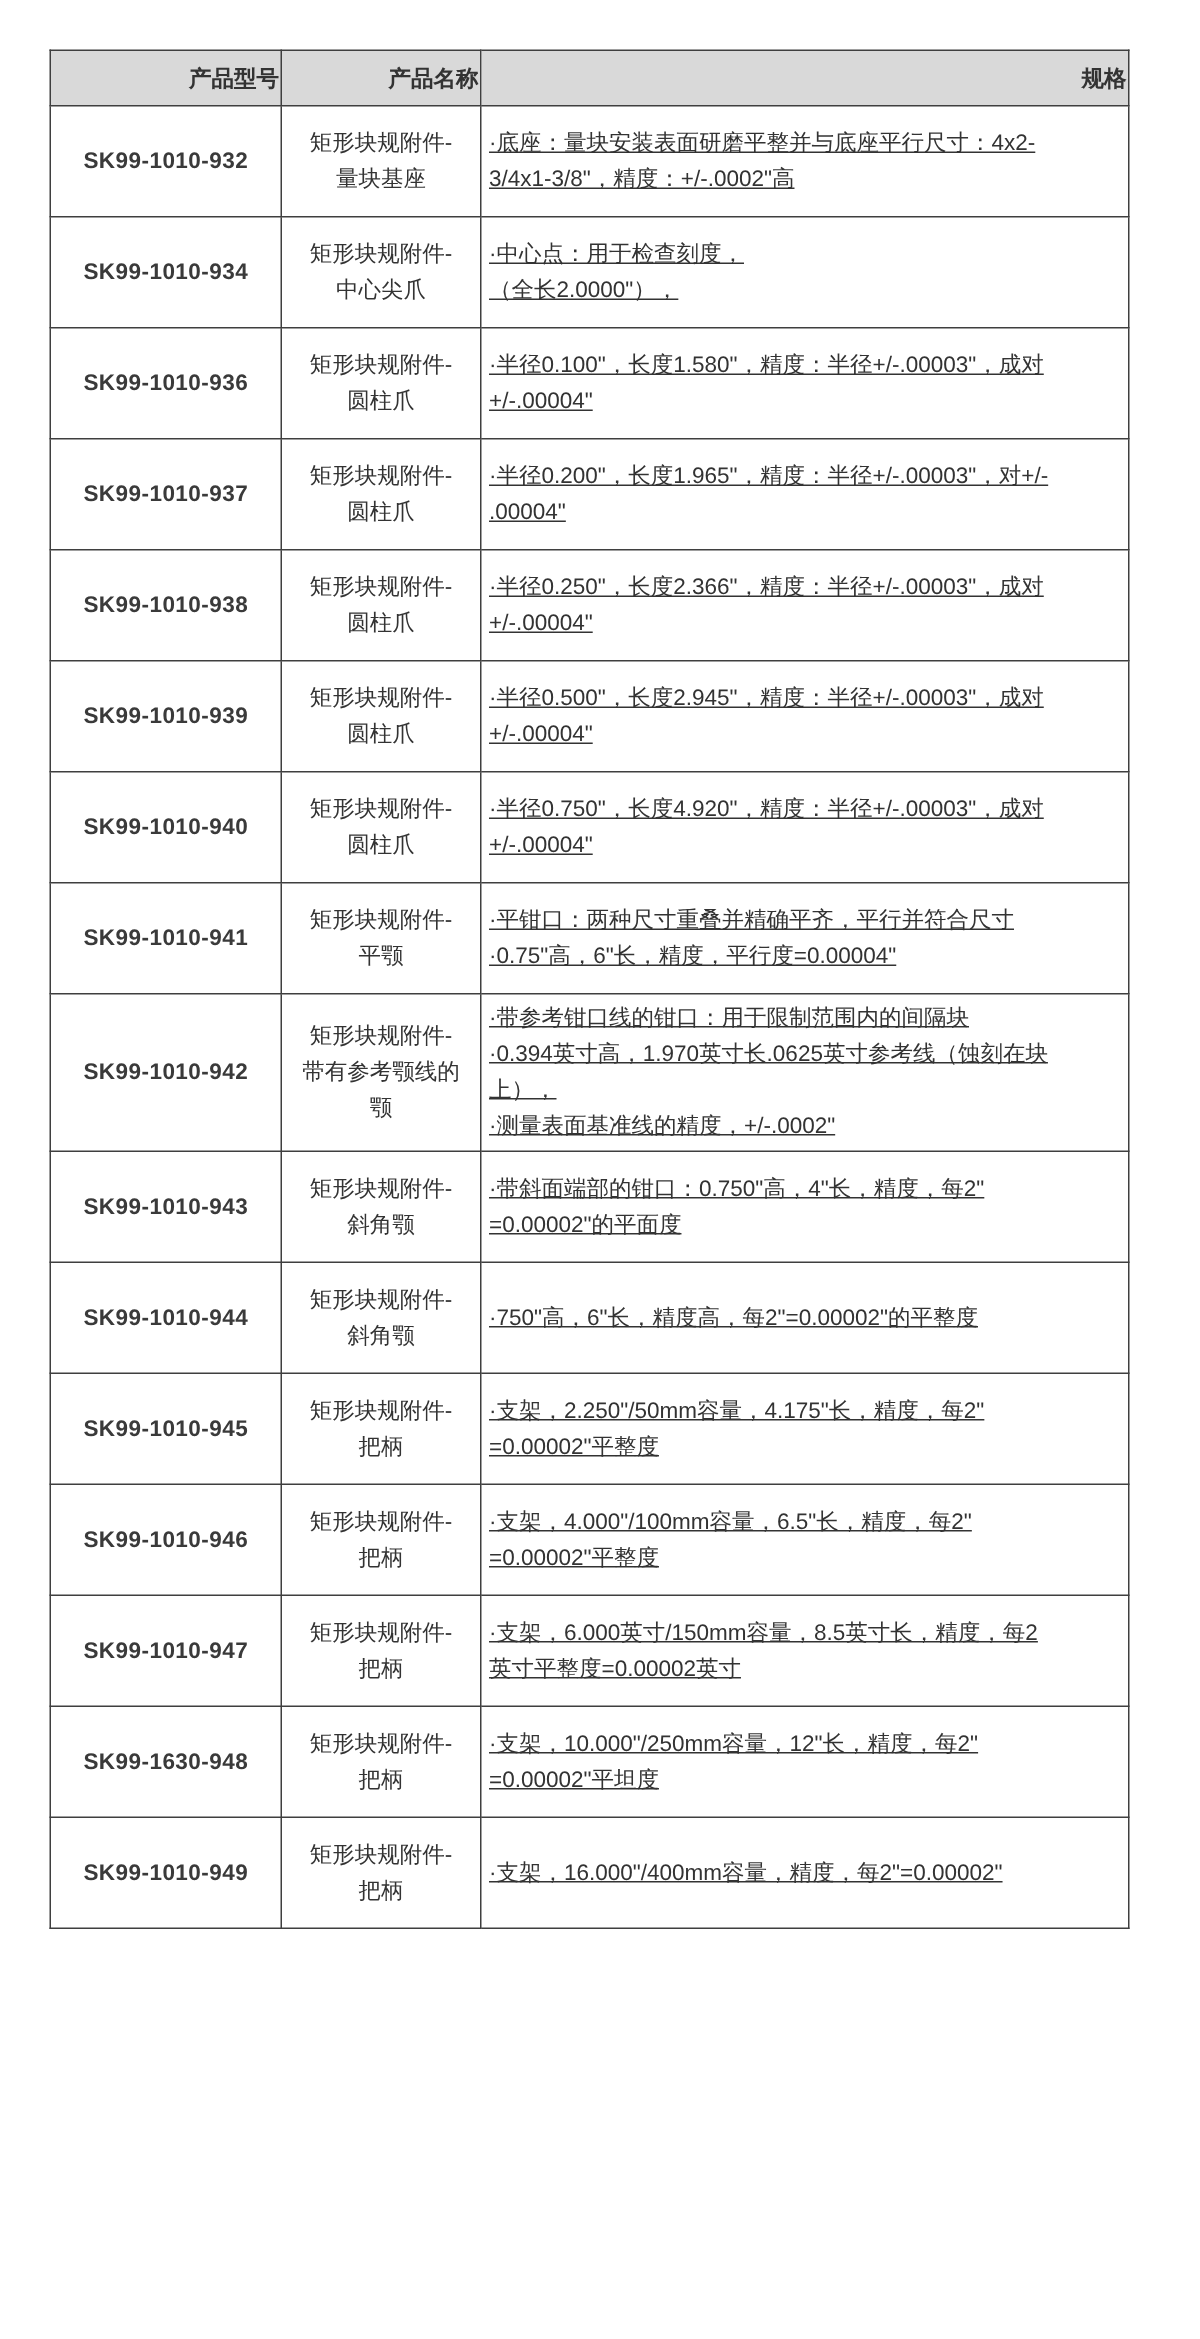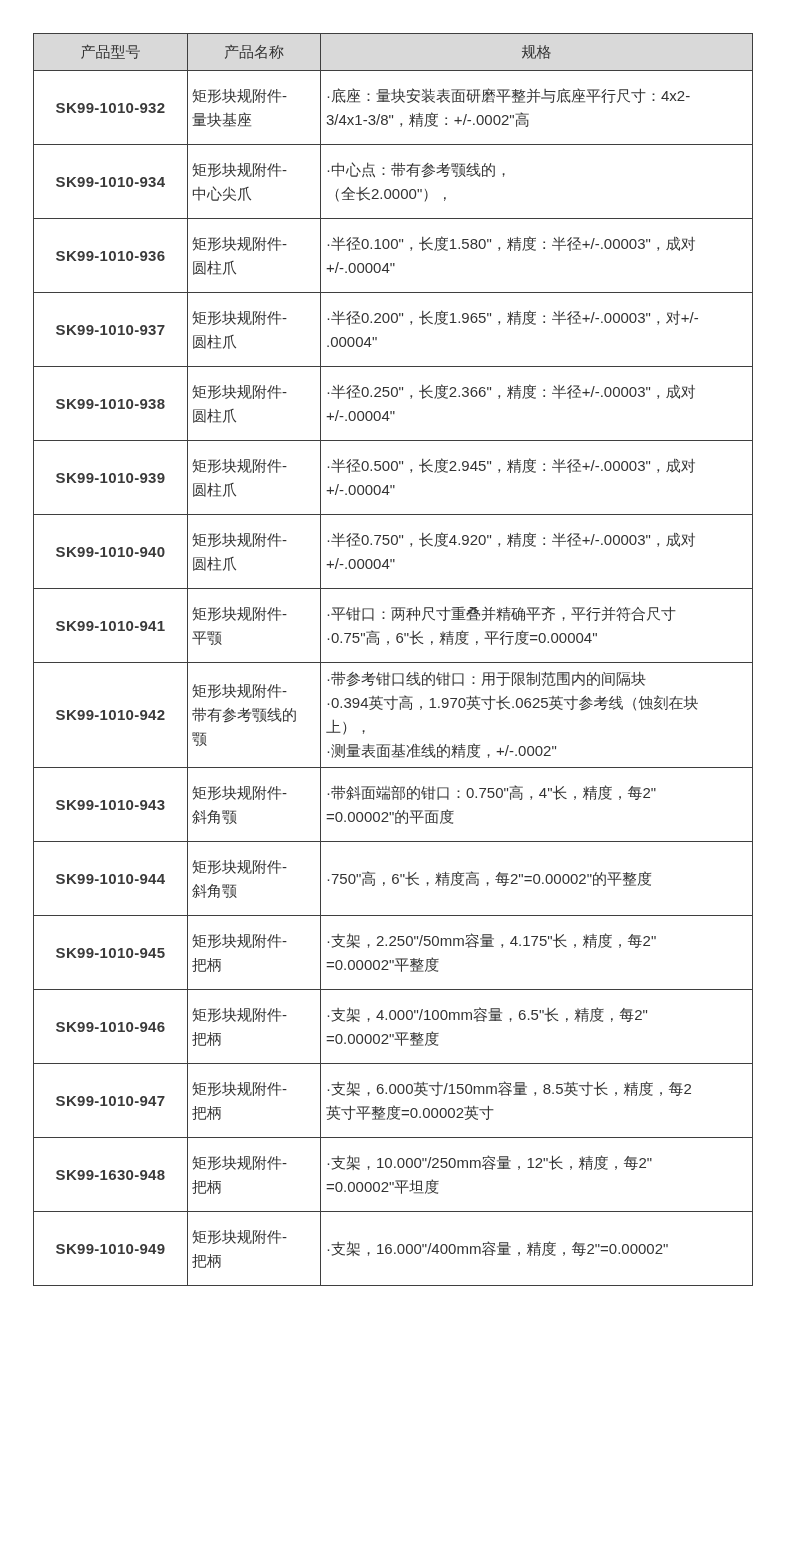--- a/index.html
+++ b/index.html
@@ -21,45 +21,46 @@
     width: 719px;
   }
   .spec-table th, .spec-table td {
     border: 1px solid #3f3f3f;
     font-size: 15px;
     overflow: hidden;
   }
   .spec-table th {
     background: #d9d9d9;
     height: 37px;
-    font-weight: normal;
-    text-align: center;
+    font-weight: bold;
+    text-align: right;
     color: #333333;
   }
   .spec-table td {
     height: 74px;
     vertical-align: middle;
     line-height: 24px;
   }
   col.c-model { width: 154px; }
   col.c-name  { width: 133px; }
   col.c-spec  { width: 432px; }
   td.model-cell {
     text-align: center;
     letter-spacing: 0.3px;
     color: #3a3a3a;
     font-weight: bold;
   }
   td.name-cell {
-    text-align: left;
+    text-align: center;
     padding: 4px 4px;
   }
   td.spec-cell {
     text-align: left;
     padding: 4px 8px 4px 5px;
+    text-decoration: underline;
   }
   .line { display: block; }
 </style>
 </head>
 <body>
 
 <div class="page">
   <table class="spec-table">
     <colgroup>
       <col class="c-model">
@@ -85,21 +86,21 @@
             <span class="line">3/4x1-3/8"，精度：+/-.0002"高</span>
           </td>
   </tr>
         <tr>
     <td class="model-cell">SK99-1010-934</td>
     <td class="name-cell">
             <span class="line">矩形块规附件-</span>
             <span class="line">中心尖爪</span>
           </td>
     <td class="spec-cell">
-            <span class="line">·中心点：带有参考颚线的，</span>
+            <span class="line">·中心点：用于检查刻度，</span>
             <span class="line">（全长2.0000"），</span>
           </td>
   </tr>
         <tr>
     <td class="model-cell">SK99-1010-936</td>
     <td class="name-cell">
             <span class="line">矩形块规附件-</span>
             <span class="line">圆柱爪</span>
           </td>
     <td class="spec-cell">

